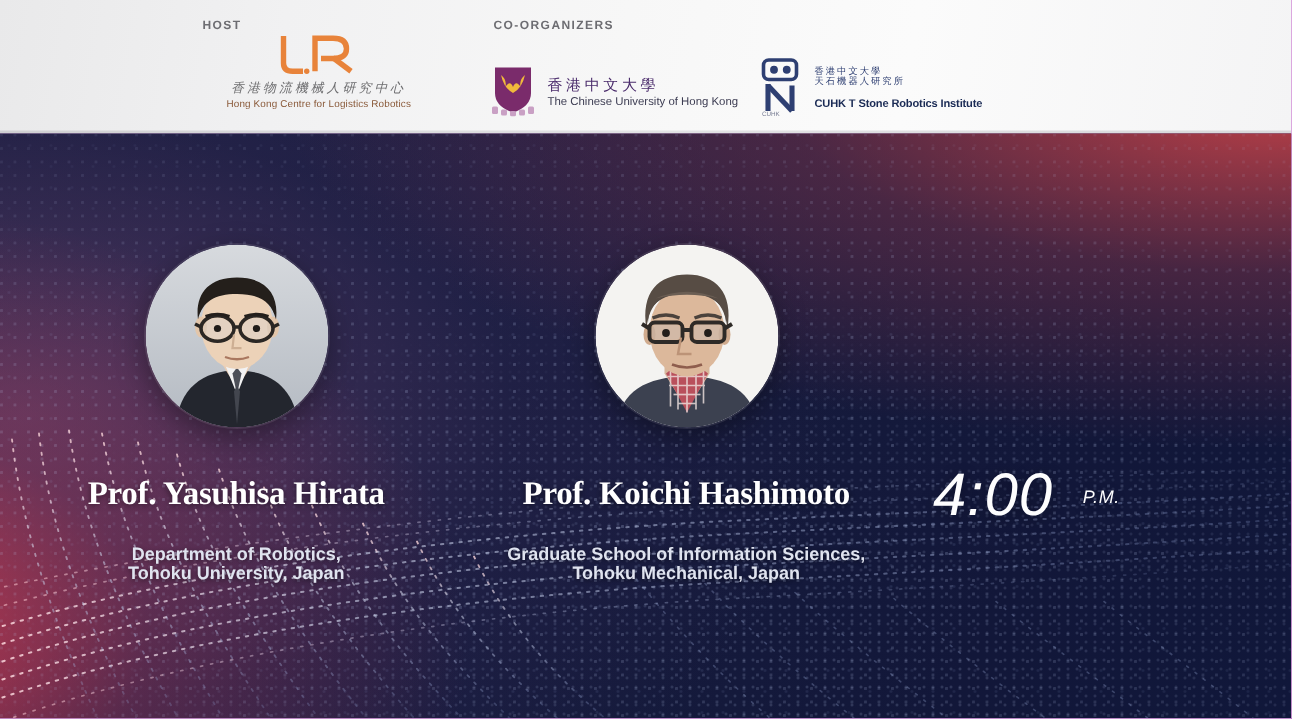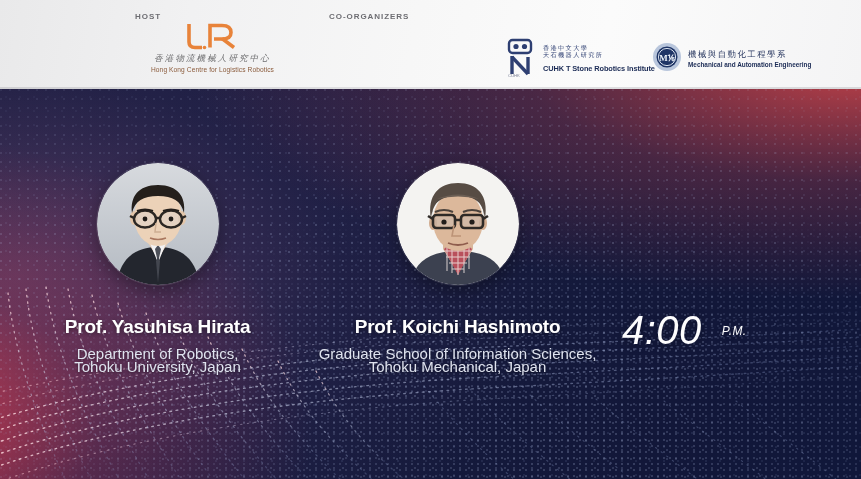--- a/index.html
+++ b/index.html
@@ -178,33 +178,34 @@
     border-radius: 50%;
     margin: 0 auto;
     overflow: hidden;
     position: relative;
     box-shadow: 0 0 0 1px rgba(255,255,255,0.10), 0 6px 20px rgba(0,0,0,0.38);
   }
   .avatar svg { display: block; }
 
   .sp-name {
     margin-top: 31px;
-    font-size: 19px;
+    font-size: 22px;
     font-weight: 700;
     color: #ffffff;
     letter-spacing: -0.2px;
     white-space: nowrap;
     text-shadow: 0 1px 4px rgba(0,0,0,0.45);
+    font-family: Liberation Serif, serif;
   }
   .sp-affil {
-    margin-top: 9px;
-    font-size: 15px;
+    margin-top: 21px;
+    font-size: 12px;
     line-height: 13.4px;
     color: #dfe3ef;
-    font-weight: 400;
+    font-weight: 700;
     white-space: pre-line;
     text-shadow: 0 1px 3px rgba(0,0,0,0.42);
   }
 
   
   .date-txt {
     position: absolute;
     left: 622px; top: 104px;
     font-size: 43px;
     font-style: italic;
@@ -257,54 +258,59 @@
             <path d="M26 25.5 L26 3.5 L38 3.5 Q47 3.5 47 10.5 Q47 17 38 17 L30 17"></path>
             <path d="M38 16.5 L50 25.5"></path>
           </g>
           <circle cx="20.5" cy="25.5" r="1.8" fill="#E8833A"></circle>
         </svg>
       </div>
       <div class="hkclr-cn">香港物流機械人研究中心</div>
       <div class="hkclr-en">Hong Kong Centre for Logistics Robotics</div>
     </div>
 
+    <div class="org cuhk">
+      <span class="mark">
+        <svg width="34" height="36" viewBox="0 0 34 36">
+          <path d="M5 3 H29 V20 Q29 29 17 33 Q5 29 5 20 Z" fill="#7A2B6B"></path>
+          <path d="M9 8 q4 3 3 8 q3-5 5 0 q2-5 5 0 q-1-5 3-8 q-2 9-8 12 q-6-3-8-12 Z" fill="#F0B93C"></path>
+          <g fill="#C9A0C4">
+            <rect x="3" y="29" width="4" height="5" rx="1"></rect>
+            <rect x="9" y="31" width="4" height="4" rx="1"></rect>
+            <rect x="15" y="32" width="4" height="3.5" rx="1"></rect>
+            <rect x="21" y="31" width="4" height="4" rx="1"></rect>
+            <rect x="27" y="29" width="4" height="5" rx="1"></rect>
+          </g>
+        </svg>
+      </span>
+      <span class="txt">
+        <div class="cn">香港中文大學</div>
+        <div class="en">The Chinese University of Hong Kong</div>
+      </span>
+    </div>
 
     <div class="org tstone">
       <span class="mark">
         <svg width="32" height="42" viewBox="0 0 32 42">
           <rect x="4" y="4" width="22" height="13" rx="3.5" fill="none" stroke="#2E3F72" stroke-width="2.4"></rect>
           <circle cx="11" cy="10.5" r="2.6" fill="#2E3F72"></circle>
           <circle cx="19.5" cy="10.5" r="2.6" fill="#2E3F72"></circle>
           <path d="M7 20 L7 38" stroke="#2E3F72" stroke-width="3.4" fill="none"></path>
           <path d="M7 21 L23 38" stroke="#2E3F72" stroke-width="3.4" fill="none"></path>
           <path d="M23 21 L23 38" stroke="#2E3F72" stroke-width="3.4" fill="none"></path>
           <text x="3" y="41" font-family="Liberation Sans, sans-serif" font-size="4.2" fill="#7a7f95">CUHK</text>
         </svg>
       </span>
       <span class="txt">
         <div class="cn" style="white-space:pre-line;">香港中文大學
 天石機器人研究所</div>
         <div class="en">CUHK T Stone Robotics Institute</div>
       </span>
     </div>
 
-    <div class="org mae">
-      <span class="mark">
-        <svg width="30" height="30" viewBox="0 0 30 30">
-          <circle cx="15" cy="15" r="14" fill="#B9C6DC"></circle>
-          <circle cx="15" cy="15" r="10.5" fill="#1F3566"></circle>
-          <circle cx="15" cy="15" r="8.6" fill="none" stroke="#D6DEEB" stroke-width="1"></circle>
-          <text x="15" y="18.6" text-anchor="middle" font-family="Liberation Serif, serif" font-size="9" font-weight="700" fill="#EAF0F8">M⅙</text>
-        </svg>
-      </span>
-      <span class="txt">
-        <div class="cn">機械與自動化工程學系</div>
-        <div class="en">Mechanical and Automation Engineering</div>
-      </span>
-    </div>
   </div>
 
   <div class="banner">
 
     <div class="dots"></div>
     <div class="dots fine"></div>
 
     <svg class="wave-svg" viewBox="0 0 861 230" preserveAspectRatio="none">
       <defs>
         <linearGradient id="wgA" x1="0" y1="0" x2="1" y2="0">

